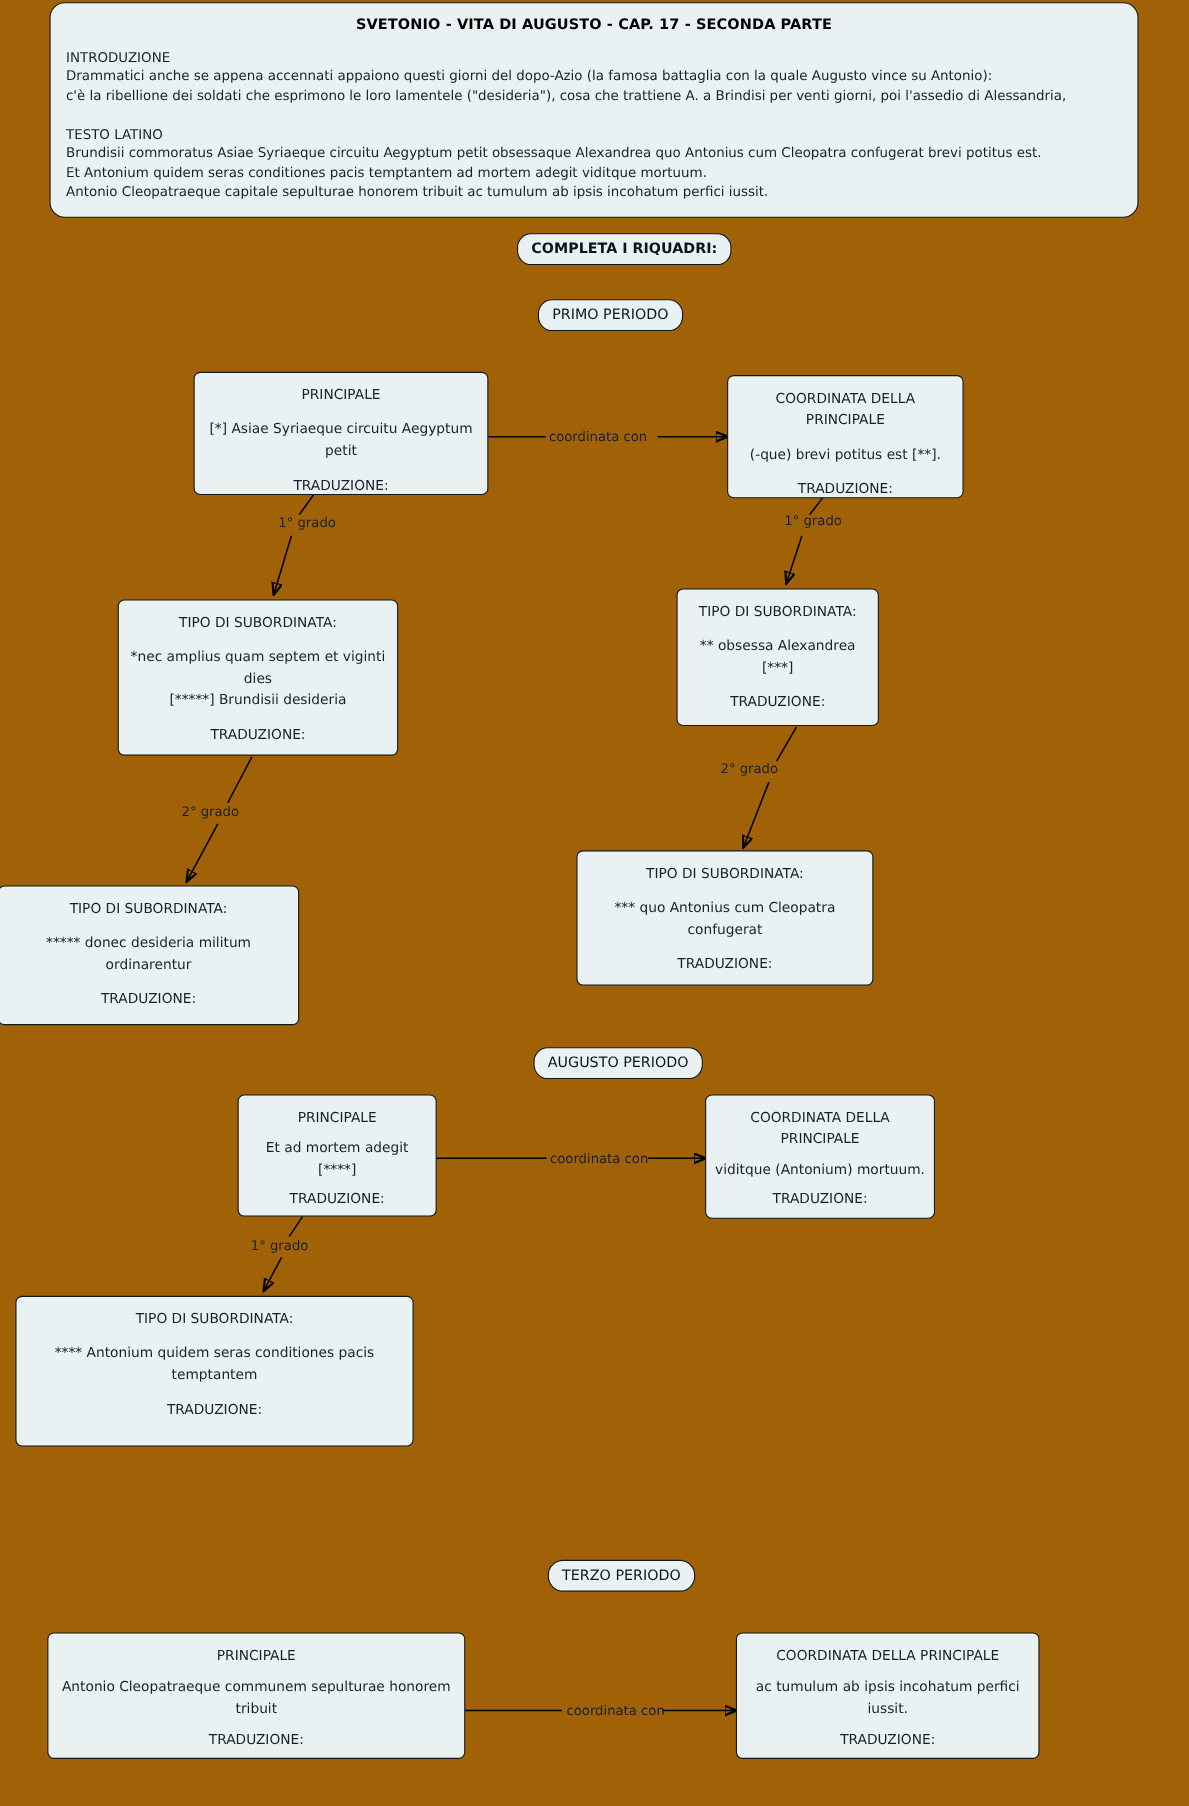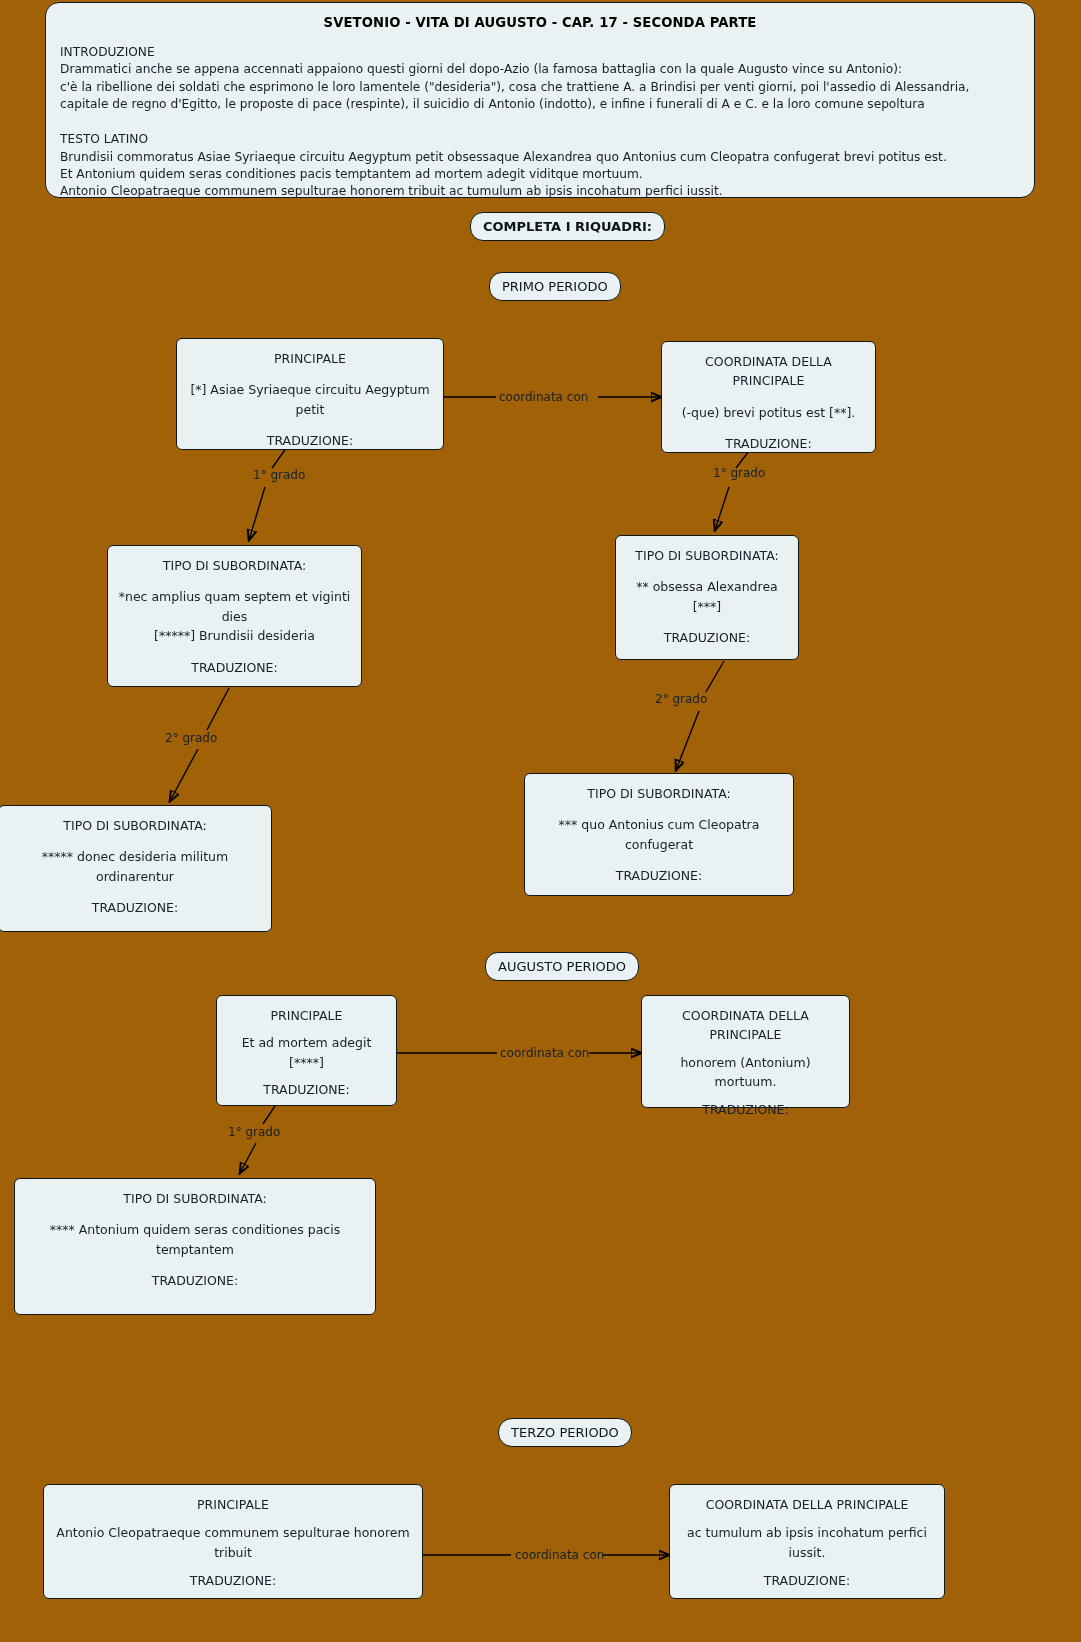--- a/index.html
+++ b/index.html
@@ -132,30 +132,29 @@
     <line x1="602" y1="1555" x2="669" y2="1555" marker-end="url(#arrow)"></line>
   </svg>
 
   <div id="header-panel">
     <div id="header-title">SVETONIO - VITA DI AUGUSTO - CAP. 17 - SECONDA PARTE</div>
 
     <div class="hdr-block">
       <span class="ln">INTRODUZIONE</span>
       <span class="ln">Drammatici anche se appena accennati appaiono questi giorni del dopo-Azio (la famosa battaglia con la quale Augusto vince su Antonio):</span>
       <span class="ln">c'è la ribellione dei soldati che esprimono le loro lamentele ("desideria"), cosa che trattiene A. a Brindisi per venti giorni, poi l'assedio di Alessandria,</span>
-      <span class="ln">capitale de regno d'Egitto, le proposte di pace (respinte), il suicidio di Antonio (indotto), e infine i funerali di A e C. e la loro comune sepoltura</span>
     </div>
 
     <div class="hdr-spacer"></div>
 
     <div class="hdr-block">
       <span class="ln">TESTO LATINO</span>
       <span class="ln">Brundisii commoratus Asiae Syriaeque circuitu Aegyptum petit obsessaque Alexandrea quo Antonius cum Cleopatra confugerat brevi potitus est.</span>
       <span class="ln">Et Antonium quidem seras conditiones pacis temptantem ad mortem adegit viditque mortuum.</span>
-      <span class="ln">Antonio Cleopatraeque communem sepulturae honorem tribuit ac tumulum ab ipsis incohatum perfici iussit.</span>
+      <span class="ln">Antonio Cleopatraeque capitale sepulturae honorem tribuit ac tumulum ab ipsis incohatum perfici iussit.</span>
     </div>
   </div>
 
   <div class="pill strong" style="left:470px; top:212px;">COMPLETA I RIQUADRI:</div>
 
   <div class="pill" style="left:489px; top:272px;">PRIMO PERIODO</div>
 
   <div class="node" style="left:176px; top:338px; width:268px; height:112px;">
     <span class="ln">PRINCIPALE</span>
     <span class="gap"></span>
@@ -221,21 +220,21 @@
     <span class="ln">PRINCIPALE</span>
     <span class="gap" style="height:8px"></span>
     <span class="ln">Et  ad mortem adegit [****]</span>
     <span class="gap" style="height:8px"></span>
     <span class="ln">TRADUZIONE:</span>
   </div>
 
   <div class="node" style="left:641px; top:995px; width:209px; height:113px;">
     <span class="ln">COORDINATA DELLA PRINCIPALE</span>
     <span class="gap" style="height:8px"></span>
-    <span class="ln">honorem (Antonium) mortuum.</span>
+    <span class="ln">viditque (Antonium) mortuum.</span>
     <span class="gap" style="height:8px"></span>
     <span class="ln">TRADUZIONE:</span>
   </div>
 
   <div class="edge-label" style="left:500px; top:1046px;">coordinata con</div>
 
   <div class="edge-label" style="left:228px; top:1125px;">1° grado</div>
 
   <div class="node" style="left:14px; top:1178px; width:362px; height:137px;">
     <span class="ln">TIPO DI SUBORDINATA:</span>

